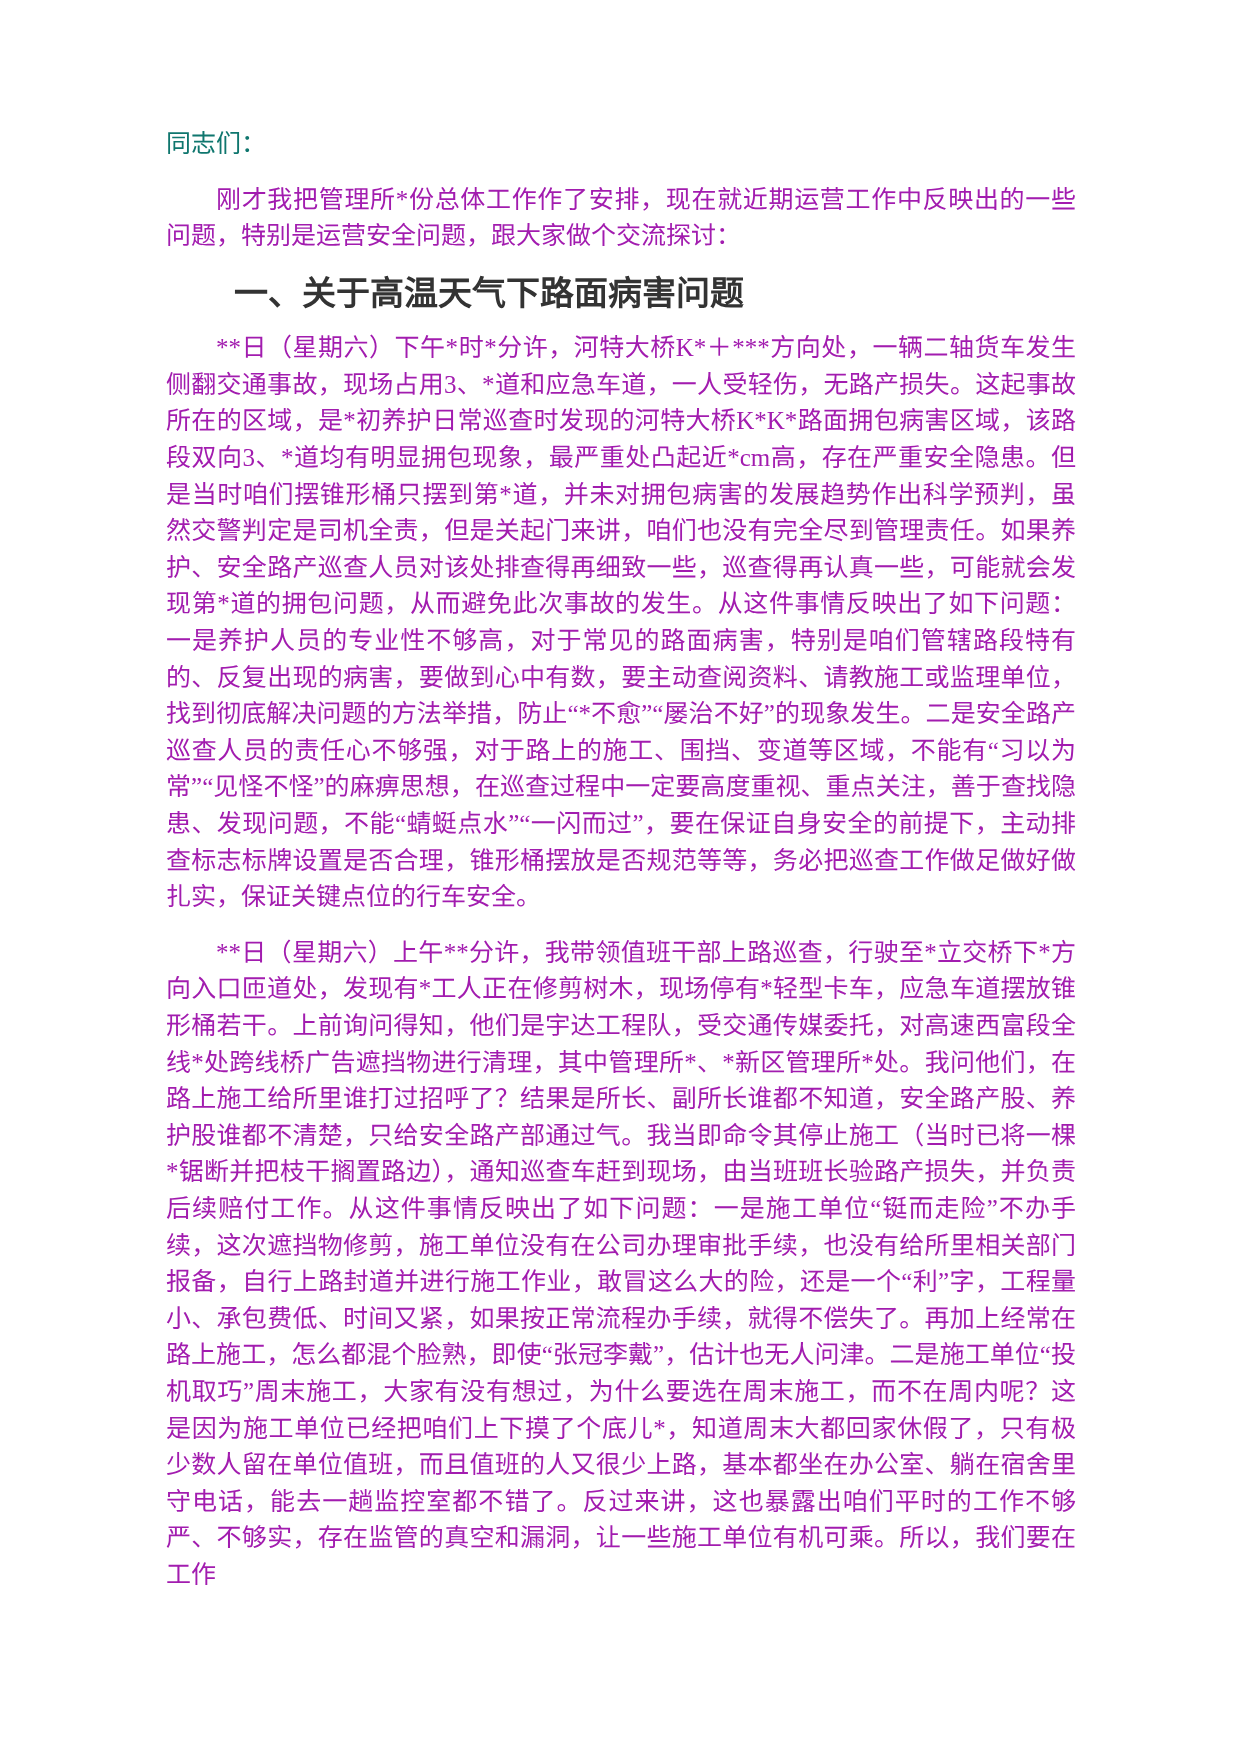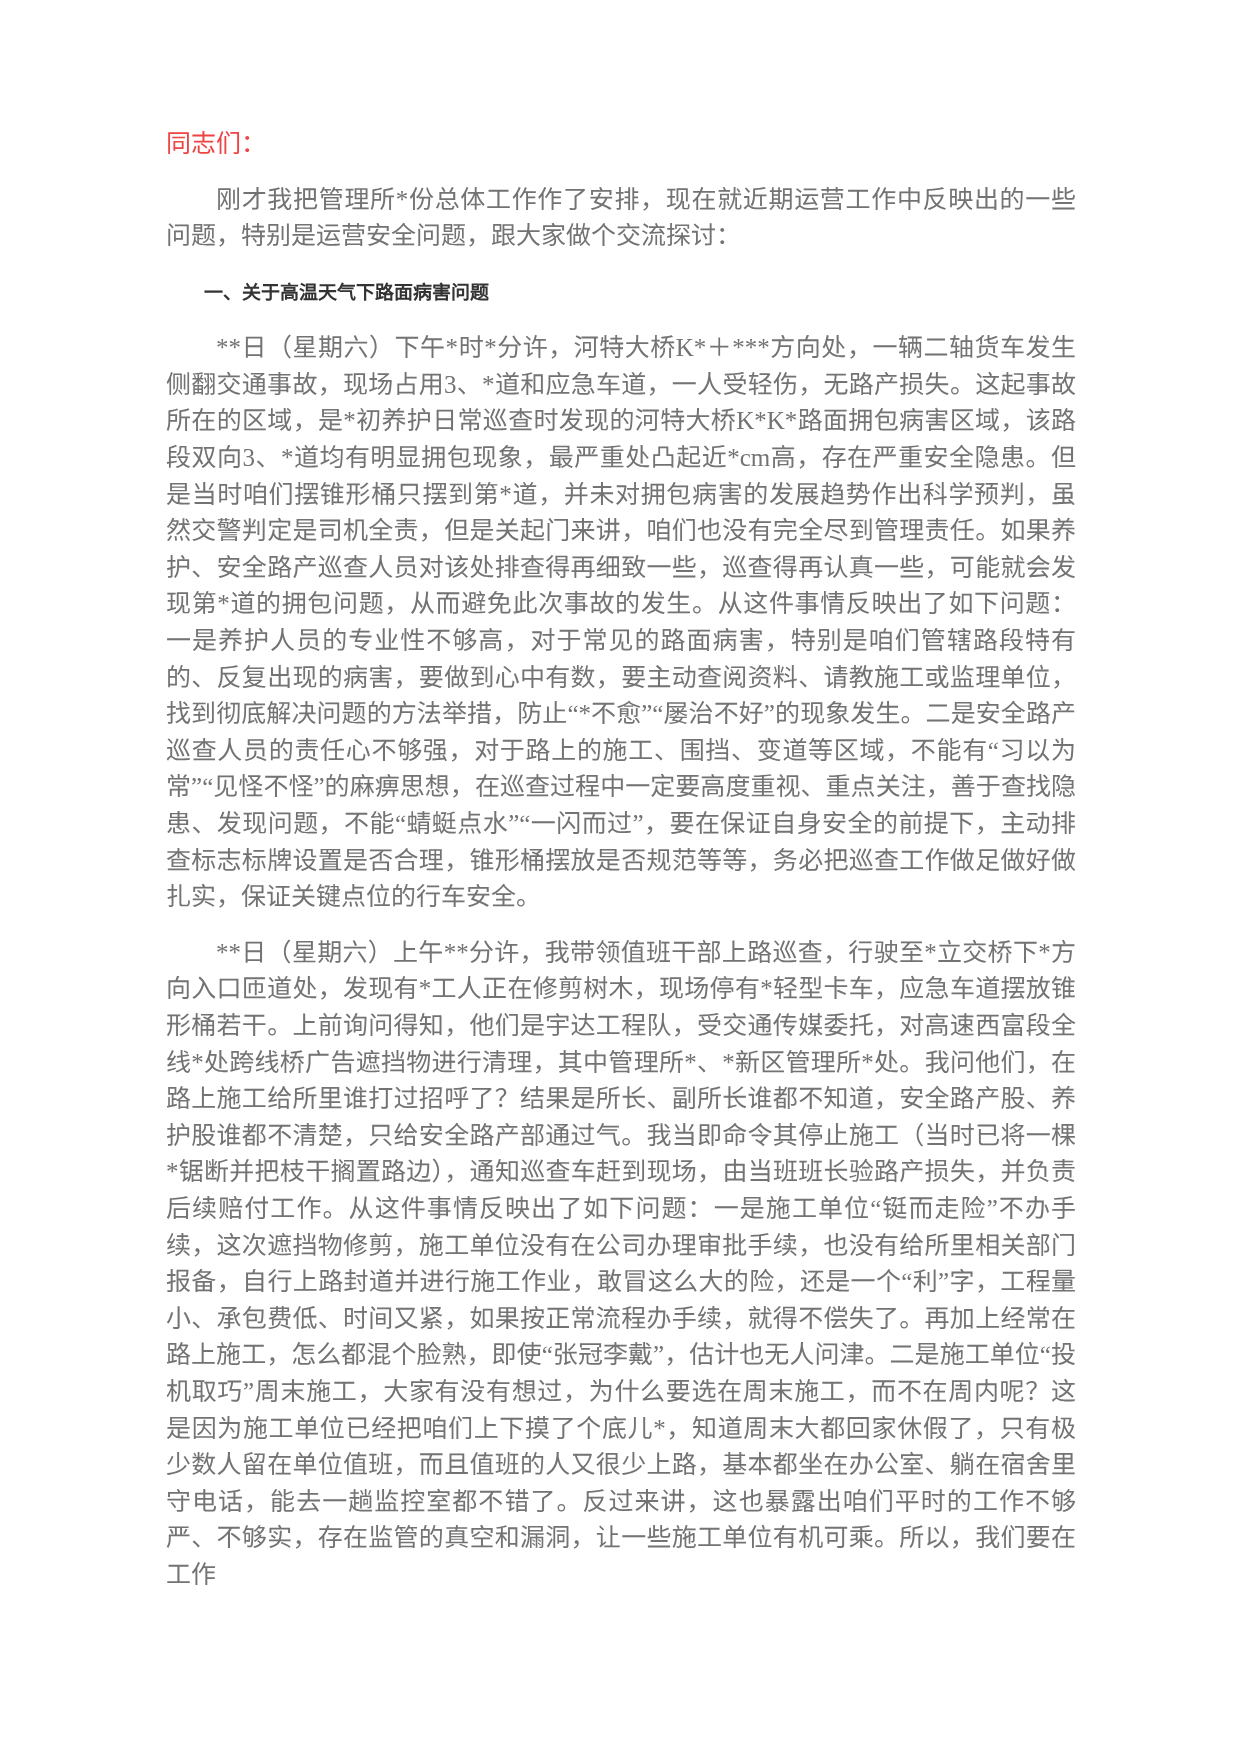--- a/index.html
+++ b/index.html
@@ -16,37 +16,37 @@
     padding: 126px 164px 0 166px;
     overflow: hidden;
     color: #3d3d3d;
   }
   .salutation {
     margin: 0;
     font-family: "Liberation Serif", "DejaVu Serif", serif;
     font-size: 25px;
     line-height: 36.5px;
     font-weight: normal;
-    color: #ef4444;
+    color: #0f766e;
   }
   .para {
     margin: 19px 0 0 0;
     font-family: "Liberation Serif", "DejaVu Serif", serif;
     font-size: 25px;
     line-height: 36.6px;
     text-align: justify;
     text-justify: inter-ideograph;
     text-indent: 2em;
-    color: #737373;
+    color: #a21caf;
     word-break: break-all;
   }
   .heading {
     margin: 20px 0 0 0;
     font-family: "Liberation Sans", "DejaVu Sans", sans-serif;
-    font-size: 19px;
+    font-size: 34px;
     line-height: 36.6px;
     font-weight: bold;
     text-indent: 2em;
     color: #333333;
   }
 </style>
 </head>
 <body>
 
 <div class="page">

